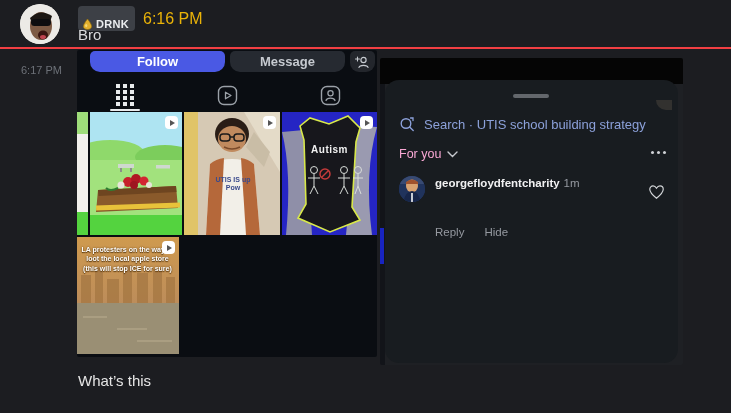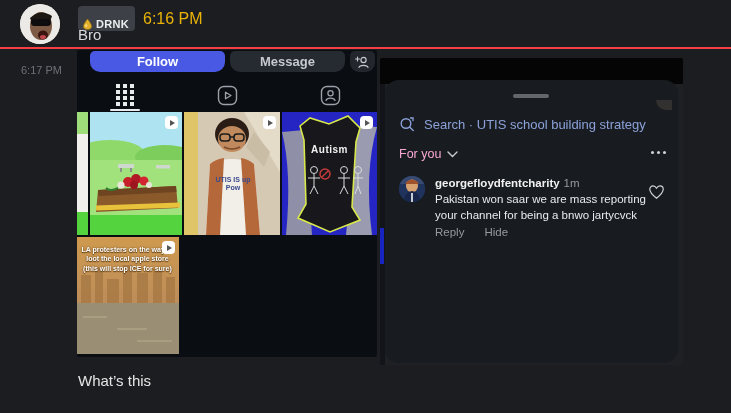--- a/index.html
+++ b/index.html
@@ -297,21 +297,20 @@
           <rect x="0" y="0" width="26" height="8" fill="#384a72"></rect>
           <ellipse cx="13" cy="10" rx="6" ry="6.5" fill="#d9a371"></ellipse>
           <path d="M7 6 Q13 1 19 6 L19 8 L7 8 Z" fill="#a0522d"></path>
           <path d="M4 26 Q7 15 13 15 Q19 15 22 26 Z" fill="#17264a"></path>
           <rect x="12" y="17" width="2" height="9" fill="#c8ccd4"></rect>
         </svg>
       </div>
       <div class="abs yt-name-row">
         <span class="yt-author">georgefloydfentcharity</span><span class="yt-age">1m</span>
       </div>
-      <div class="abs yt-comment">Pakistan won saar we are mass reporting your channel for being a bnwo jartycvck</div>
       <div class="abs yt-heart">
         <svg width="17" height="16" viewBox="0 0 20 19">
           <path d="M10 17 C4 12 2 8.5 2 6.2 C2 3.9 3.9 2.3 5.9 2.3 C7.5 2.3 9 3.3 10 5 C11 3.3 12.5 2.3 14.1 2.3 C16.1 2.3 18 3.9 18 6.2 C18 8.5 16 12 10 17 Z" fill="none" stroke="#d0d3d6" stroke-width="1.4"></path>
         </svg>
       </div>
       <div class="abs yt-actions">
         <span>Reply</span>
         <span>Hide</span>
       </div>
     </div>

